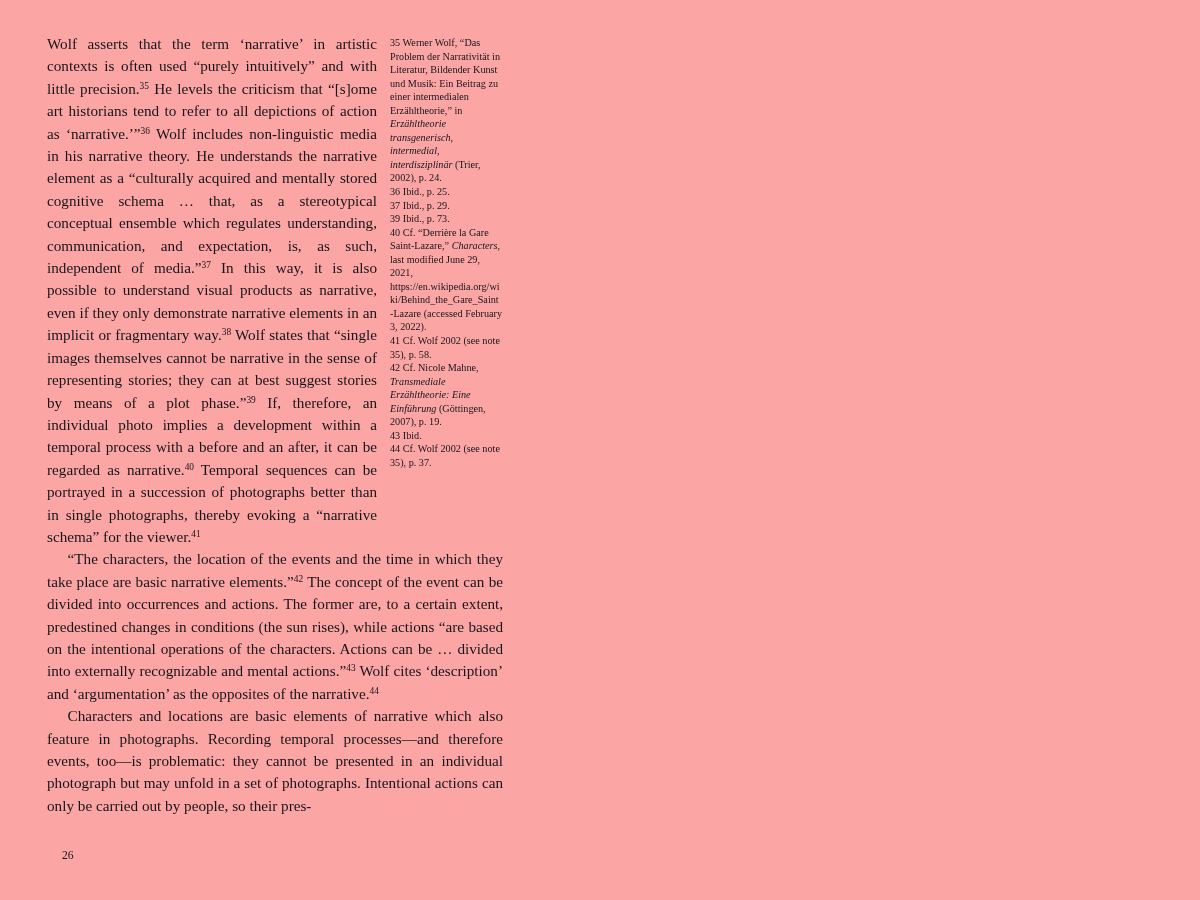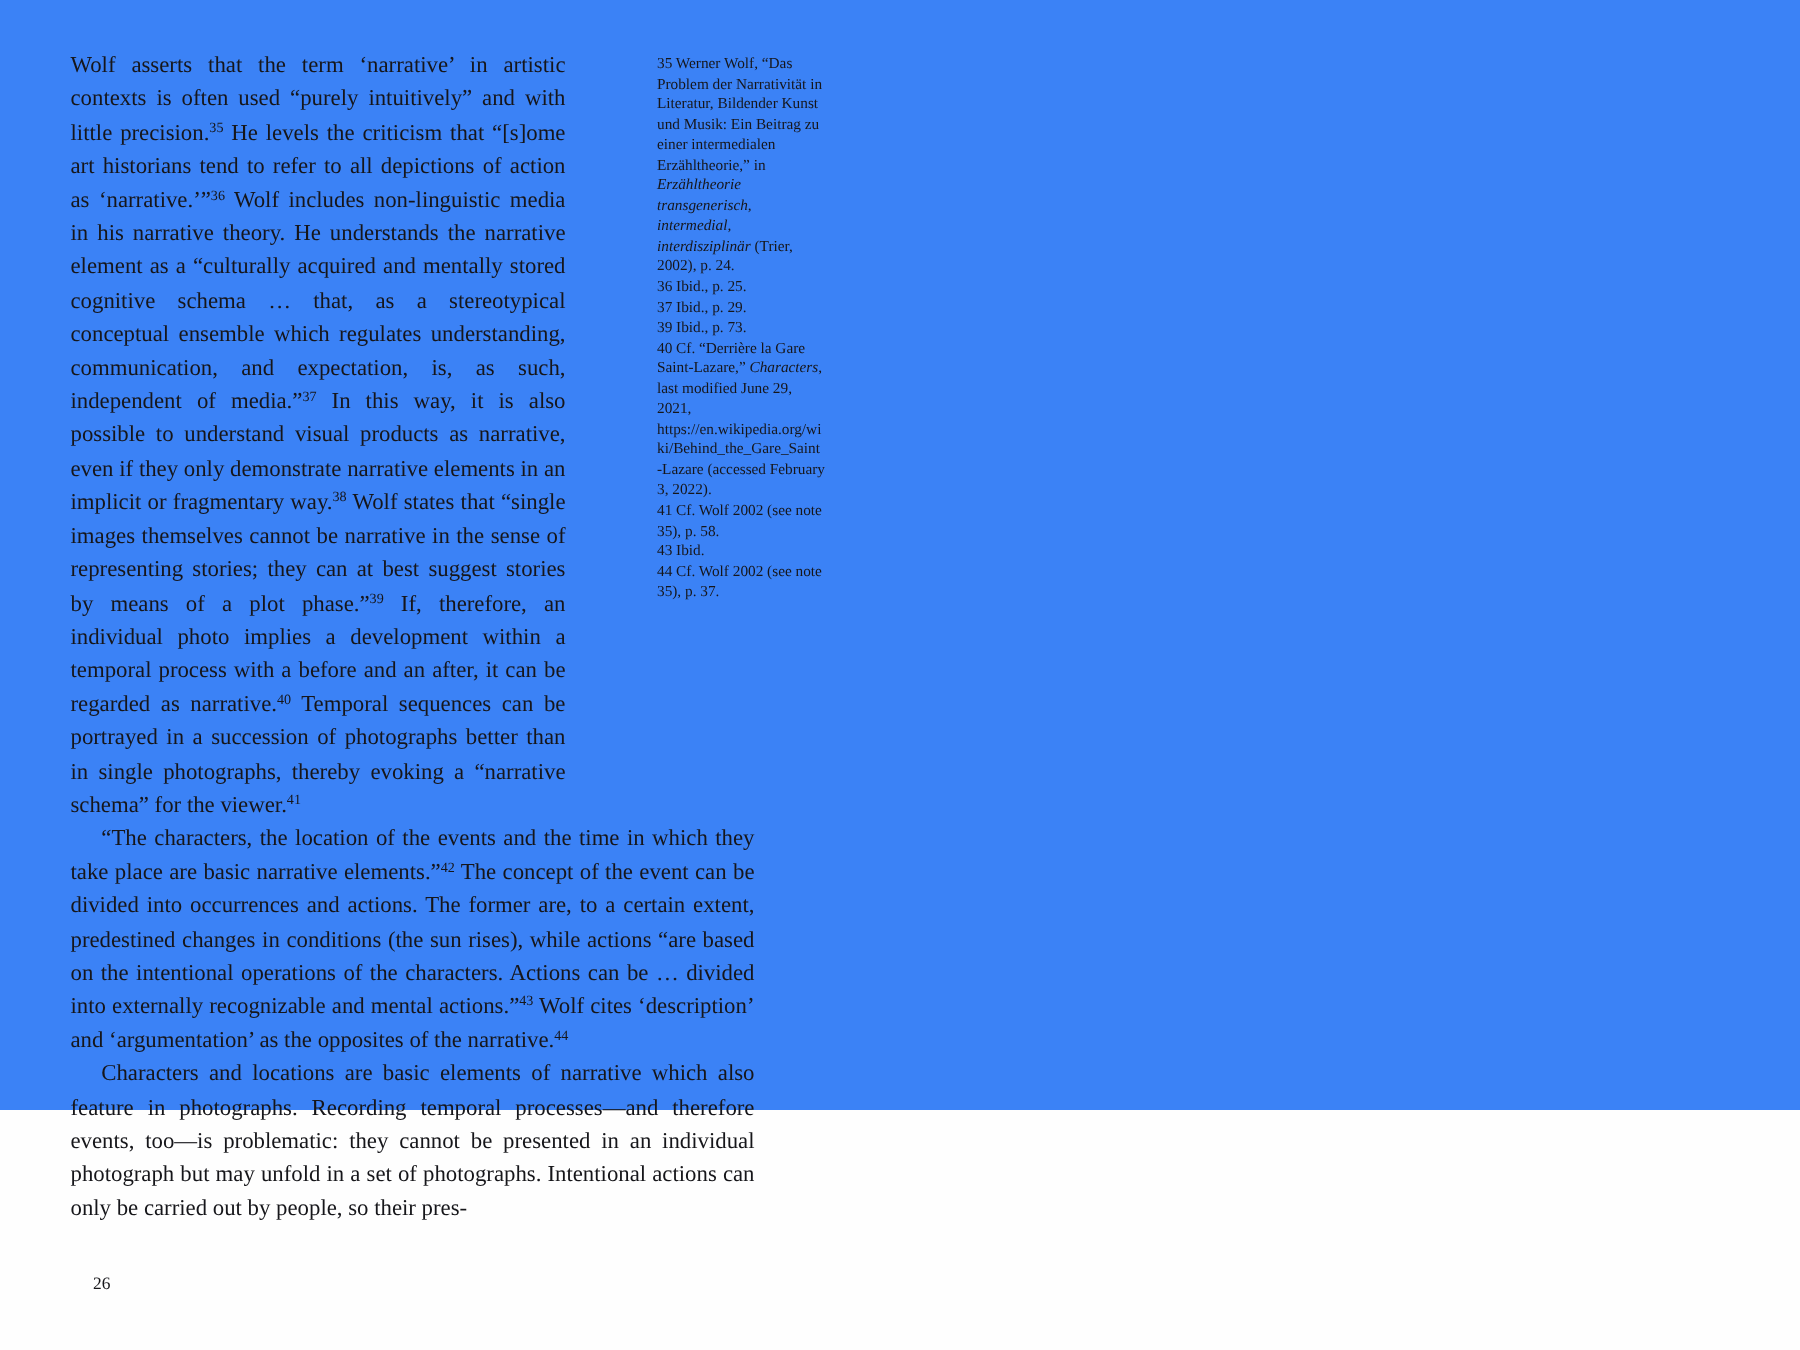--- a/index.html
+++ b/index.html
@@ -19,22 +19,22 @@
     position: relative;
     width: 1200px;
     height: 900px;
     background: #fefefe;
   }
 
   
   .page {
     position: absolute;
     top: 0;
-    height: 740px;
-    background: #3b82f6;
+    height: 900px;
+    background: #fca5a5;
   }
   .page-left  { left: 0;   width: 600px; }
   .page-right { left: 600px; width: 600px; }
 
   
   .main-col {
     position: absolute;
     text-align: justify;
     font-size: 15.2px;
     line-height: 22.4px;
@@ -54,21 +54,21 @@
     line-height: 13.55px;
     text-align: left;
     color: #16161a;
     word-break: normal;
     overflow-wrap: break-word;
   }
   .note-col p { margin: 0; }
 
   
   #left-main  { left: 47px;  top: 33px;  width: 456px; }
-  #left-notes { left: 390px; top: 36px;  width: 112px; margin-left: 48px; }
+  #left-notes { left: 390px; top: 36px;  width: 112px; }
 
   
   #left-main .narrow {
     width: 330px;
   }
   #left-main .wide {
     width: 456px;
   }
 
   sup {
@@ -100,20 +100,21 @@
       <p class="wide indent">Characters and locations are basic elements of narrative which also feature in photographs. Recording temporal processes—and therefore events, too—is problematic: they cannot be presented in an individual photograph but may unfold in a set of photographs. Intentional actions can only be carried out by people, so their pres-</p>
     </div>
 
     <div class="note-col" id="left-notes">
         <p><span>35 </span>Werner Wolf, “Das Problem der Narrativität in Literatur, Bildender Kunst und Musik: Ein Beitrag zu einer intermedialen Erzähltheorie,” in <i>Erzähltheorie transgenerisch, intermedial, interdisziplinär</i> (Trier, 2002), p. 24.</p>
         <p><span>36 </span>Ibid., p. 25.</p>
         <p><span>37 </span>Ibid., p. 29.</p>
         <p><span>39 </span>Ibid., p. 73.</p>
         <p><span>40 </span>Cf. “Derrière la Gare Saint-Lazare,” <i>Characters</i>, last modified June 29, 2021, https://en.wikipedia.org/wiki/Behind_the_Gare_Saint-Lazare (accessed February 3, 2022).</p>
         <p><span>41 </span>Cf. Wolf 2002 (see note 35), p. 58.</p>
+        <p><span>42 </span>Cf. Nicole Mahne, <i>Transmediale Erzähltheorie: Eine Einführung</i> (Göttingen, 2007), p. 19.</p>
         <p><span>43 </span>Ibid.</p>
         <p><span>44 </span>Cf. Wolf 2002 (see note 35), p. 37.</p>
       </div>
 
     <div class="folio" id="folio-left">26</div>
   </div>
 
   <div class="page page-right">
 
     

